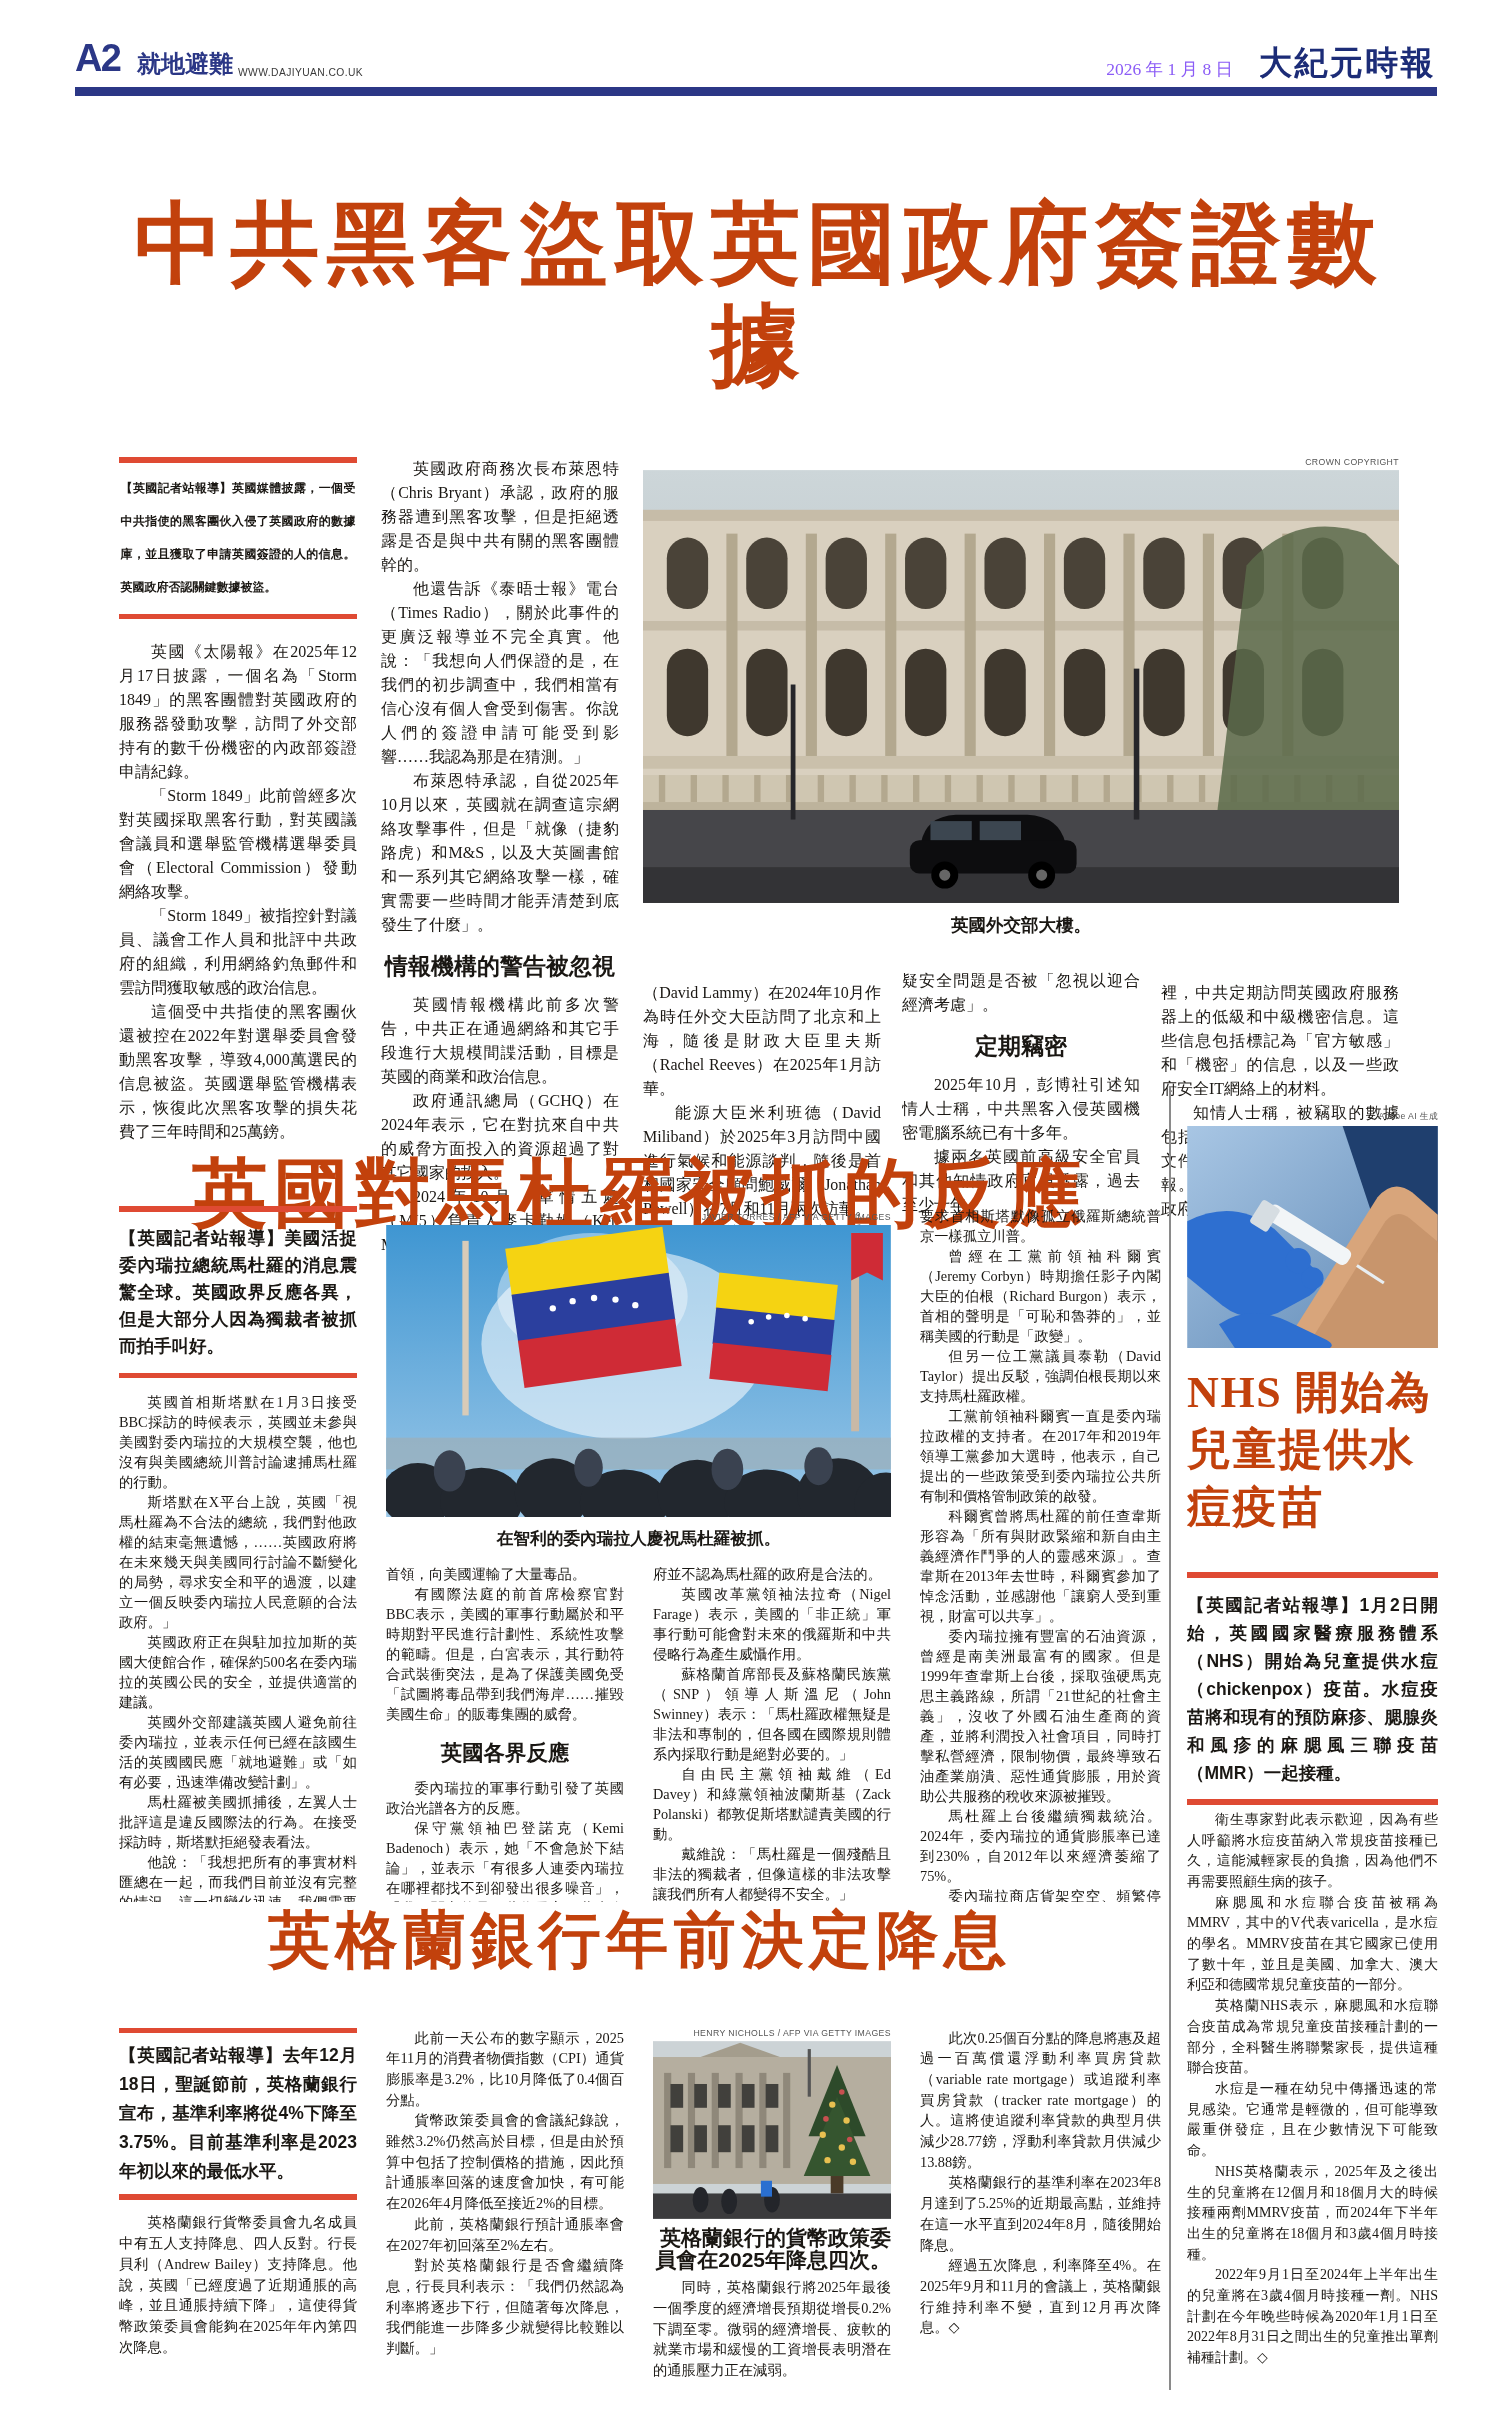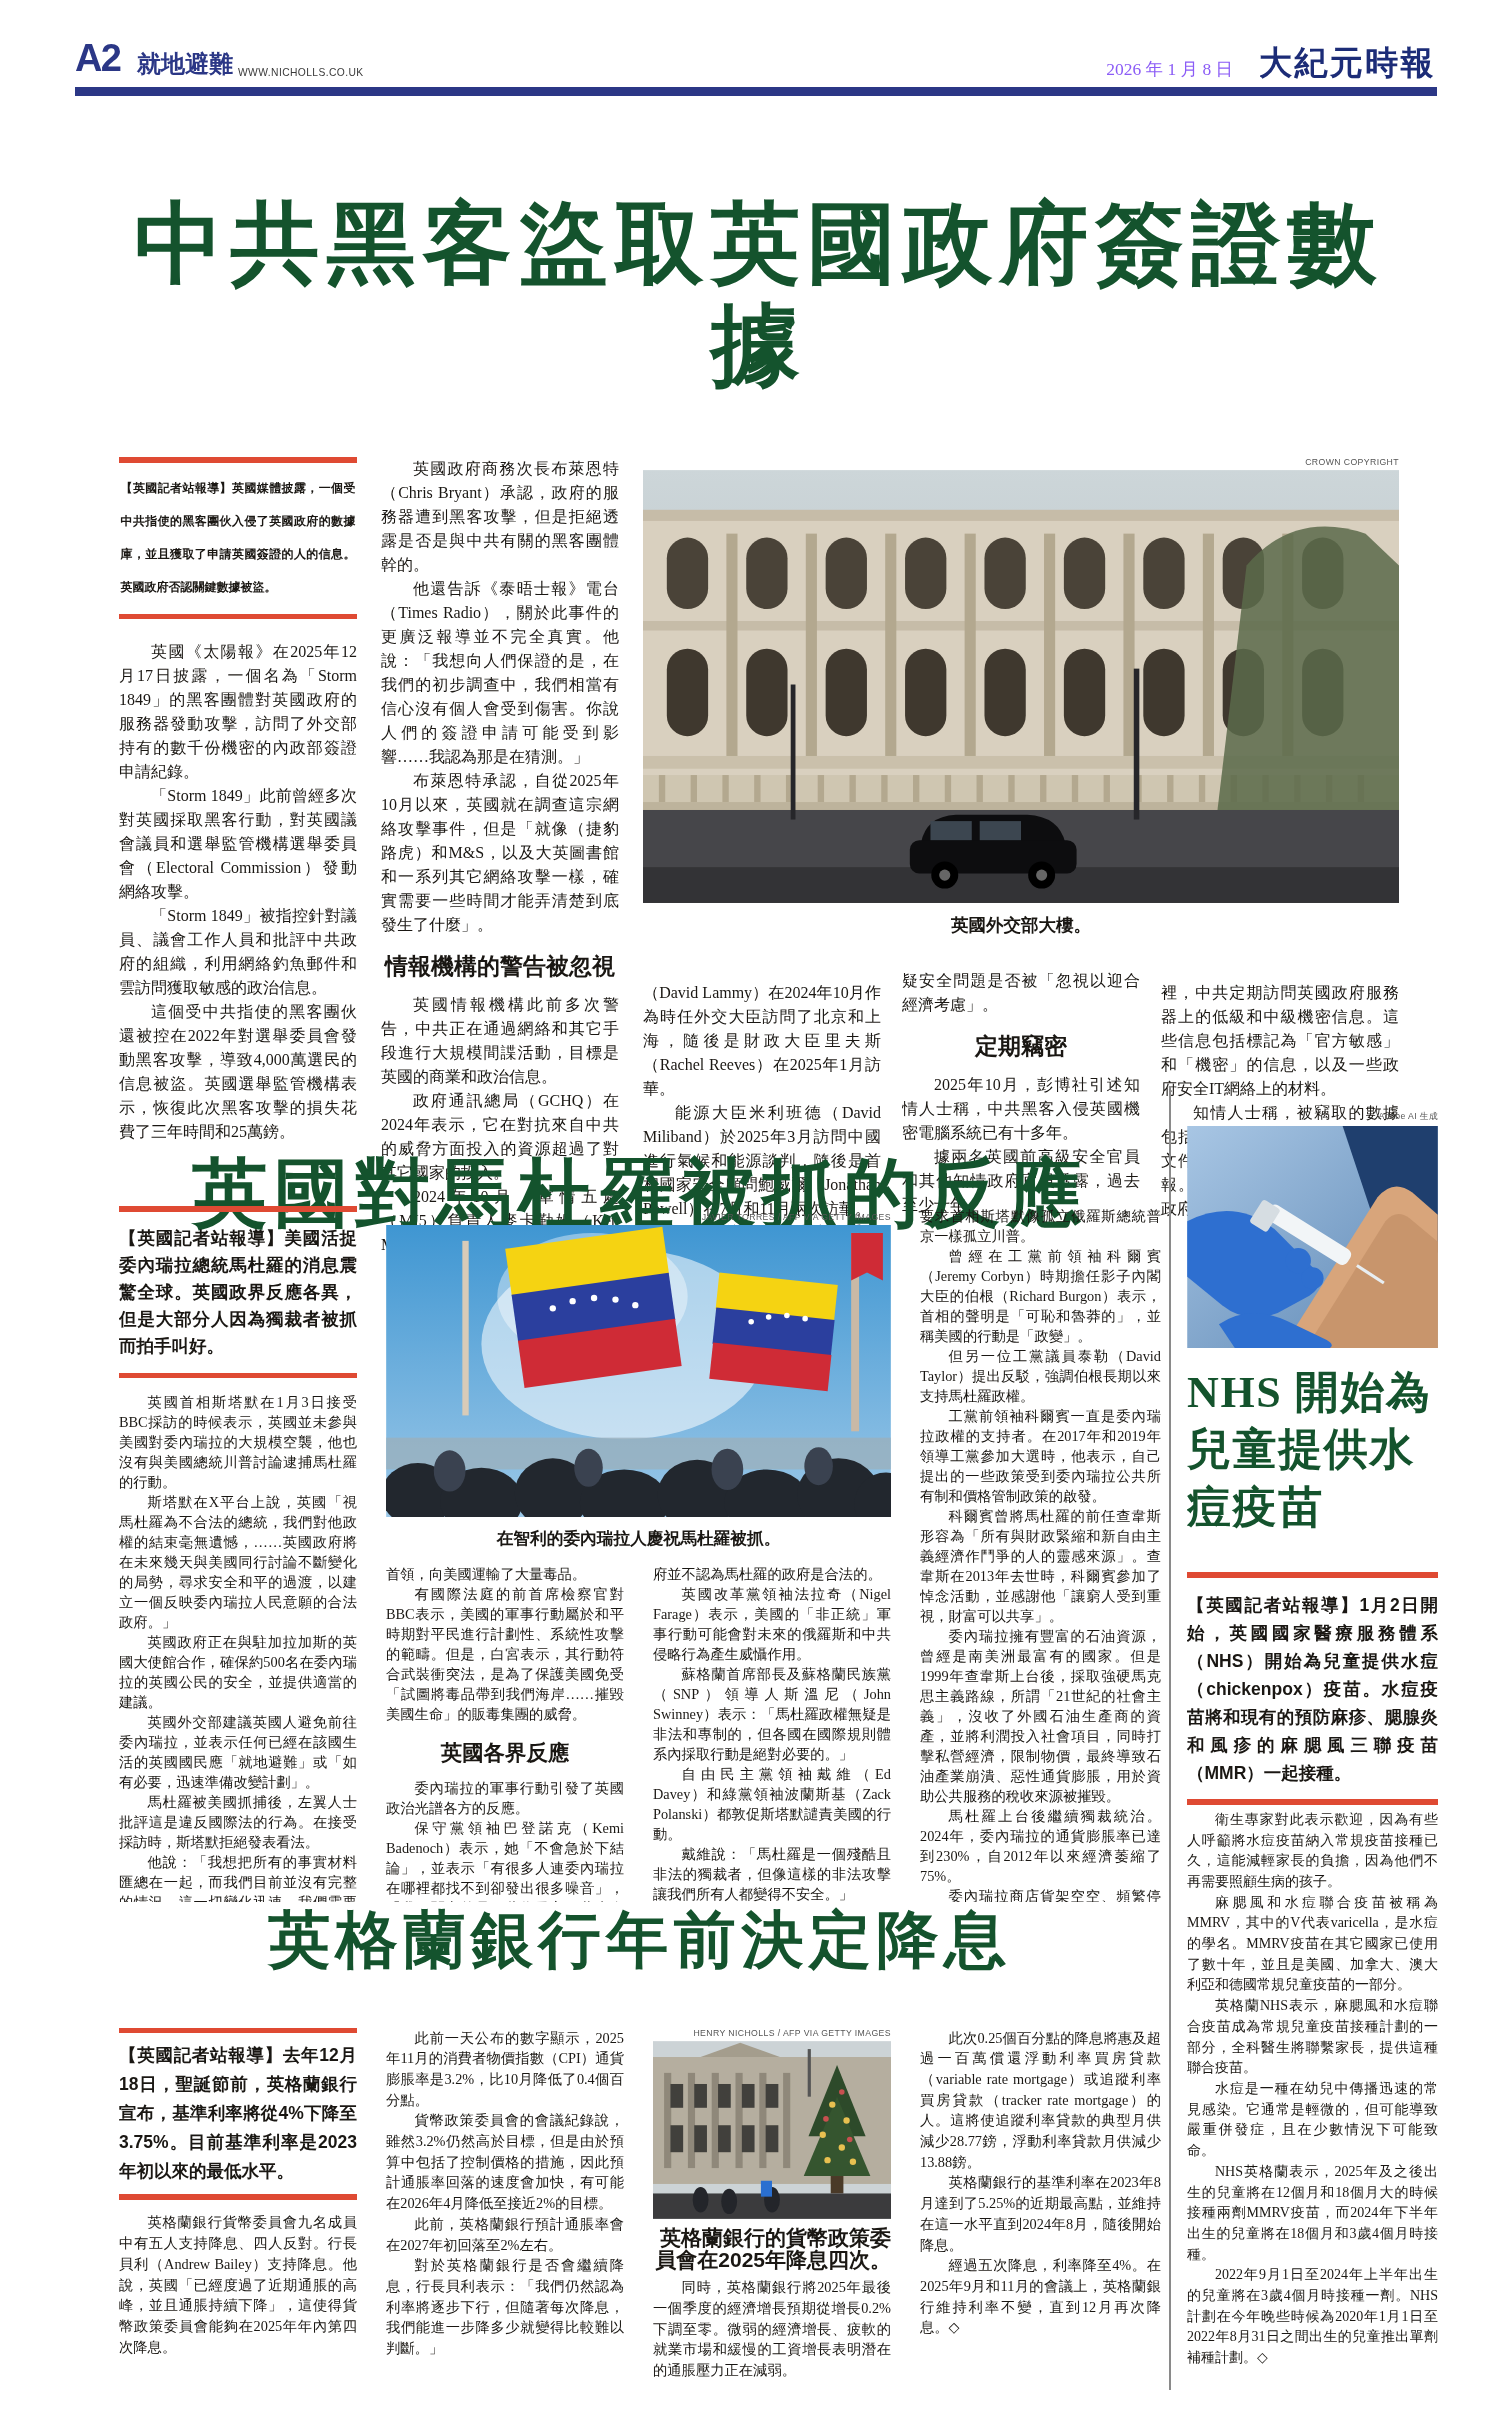--- a/index.html
+++ b/index.html
@@ -11,21 +11,21 @@
           font-weight:700;font-size:38px;color:#2b3786;letter-spacing:-1.6px;}
   .hdr-section{position:absolute;left:137px;top:48px;font-family:"Liberation Sans","DejaVu Sans",sans-serif;
           font-weight:700;font-size:24px;color:#2b3786;}
   .hdr-url{position:absolute;left:238px;top:67px;font-family:"Liberation Sans","DejaVu Sans",sans-serif;
           font-size:10.3px;color:#3a3a3a;letter-spacing:0.4px;}
   .hdr-date{position:absolute;right:278px;top:57px;font-size:17.5px;color:#8b5cf6;}
   .hdr-masthead{position:absolute;right:75px;top:41px;font-size:33px;font-weight:700;color:#1c2c77;letter-spacing:2.4px;}
   .hdr-rule{position:absolute;left:75px;top:87px;width:1362px;height:8.7px;background:#2b3786;}
 
   
-  .headline{font-weight:900;text-align:center;color:#14532d;}
+  .headline{font-weight:900;text-align:center;color:#c2410c;}
   .rb{height:5.6px;background:#df4a33;}
   .lede{font-family:"Liberation Sans","DejaVu Sans",sans-serif;font-weight:700;text-align:justify;margin:0;}
   .para{margin:0;text-align:justify;text-indent:2em;}
   .cont p:first-child{text-indent:0;}
   .subhead{font-family:"Liberation Sans","DejaVu Sans",sans-serif;font-weight:700;text-align:center;margin:14.3px 0 11px 0;}
   .credit{font-family:"Liberation Sans","DejaVu Sans",sans-serif;font-size:8.7px;color:#555;text-align:right;
           letter-spacing:0.4px;margin-bottom:3.2px;}
   .caption{font-family:"Liberation Sans","DejaVu Sans",sans-serif;font-weight:700;text-align:center;margin-top:9.5px;}
   .photo{display:block;width:100%;}
   .col{position:absolute;overflow:hidden;}
@@ -82,21 +82,21 @@
   .bkc1 .paras{margin-top:12.7px;}
   .bkc3 .caption{text-align:right;font-size:21px;line-height:22px;margin:8px 0 6.4px 0;}
 </style>
 </head>
 <body>
 
 <div class="page">
 
   <div class="hdr-a2">A2</div>
   <div class="hdr-section">就地避難</div>
-  <div class="hdr-url">WWW.NICHOLLS.CO.UK</div>
+  <div class="hdr-url">WWW.DAJIYUAN.CO.UK</div>
   <div class="hdr-date">2026 年 1 月 8 日</div>
   <div class="hdr-masthead">大紀元時報</div>
   <div class="hdr-rule"></div>
 
   <section class="a1">
     <h1 class="headline">中共黑客盜取英國政府簽證數據</h1>
     <div class="a1-body">
 
       <div class="col a1c1">
         <div class="ledeblock">

